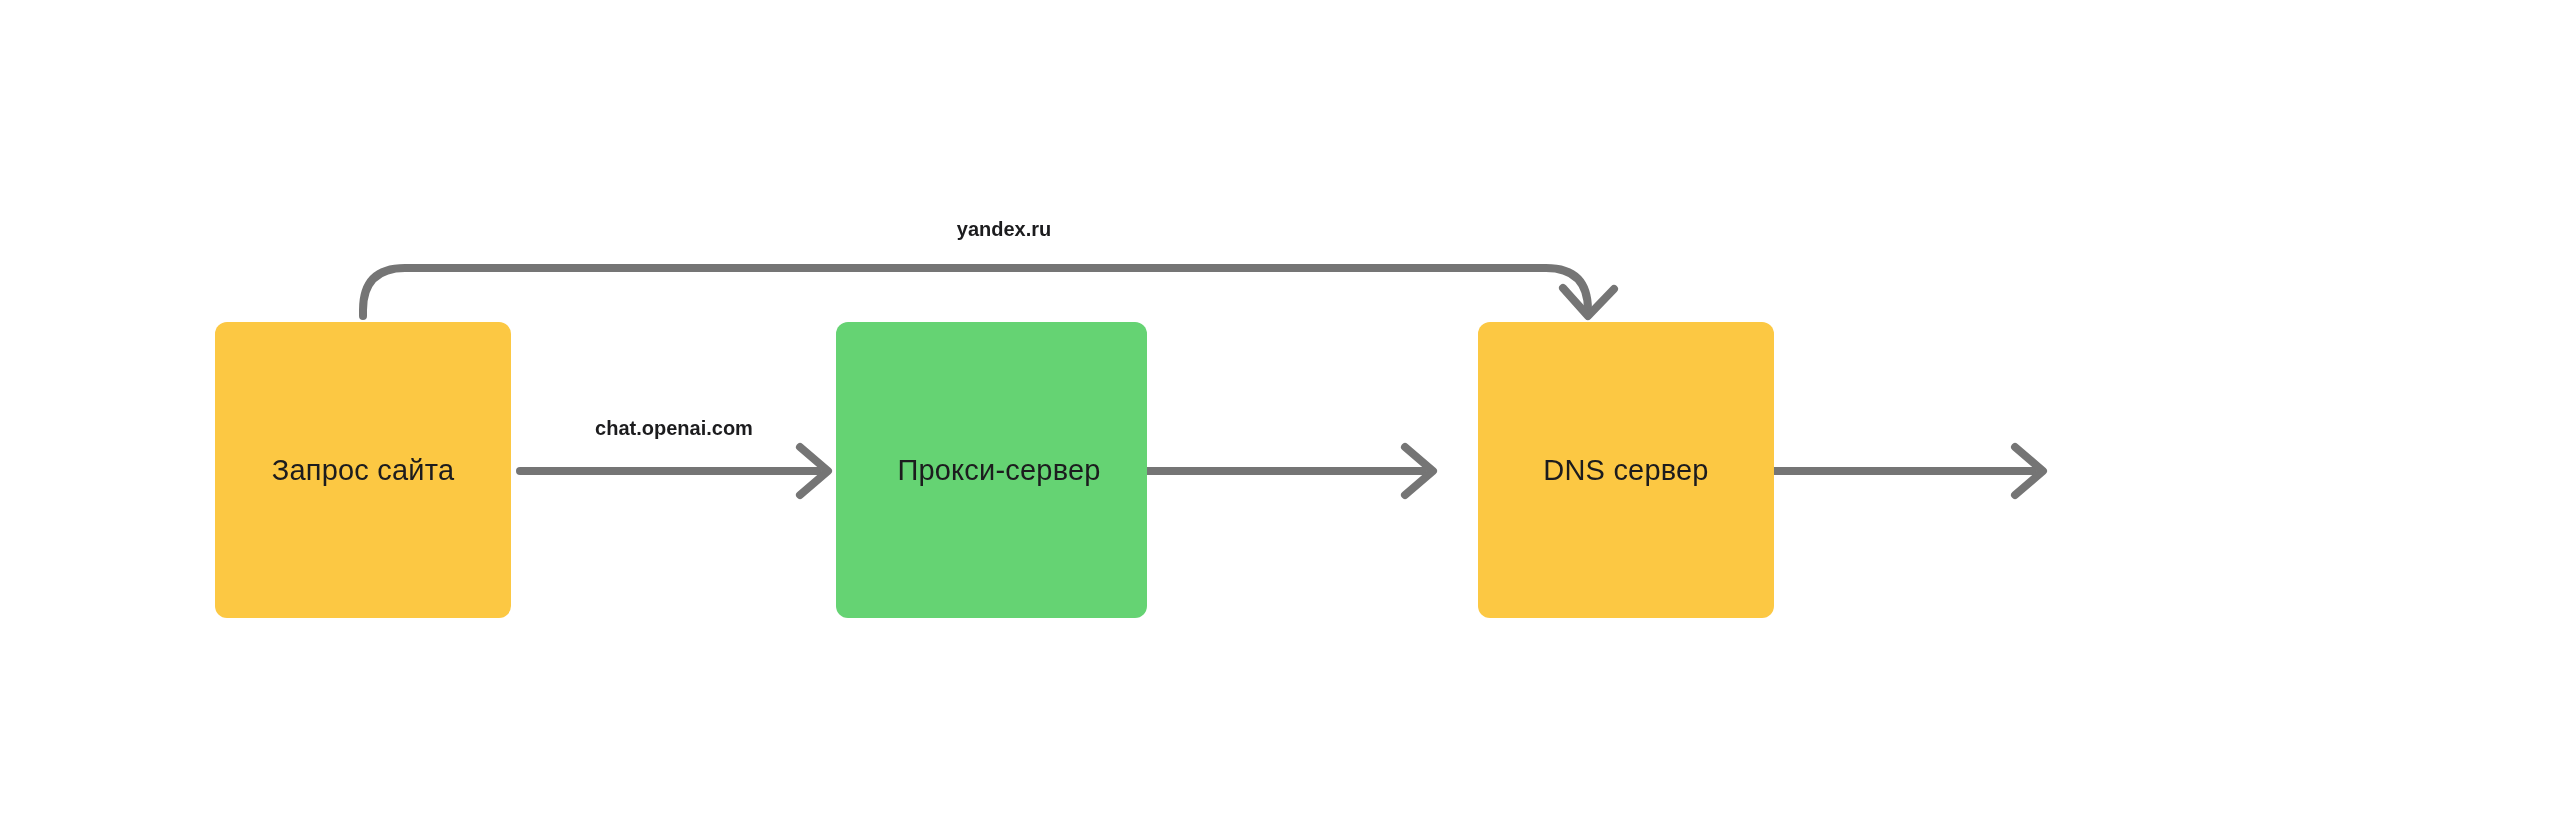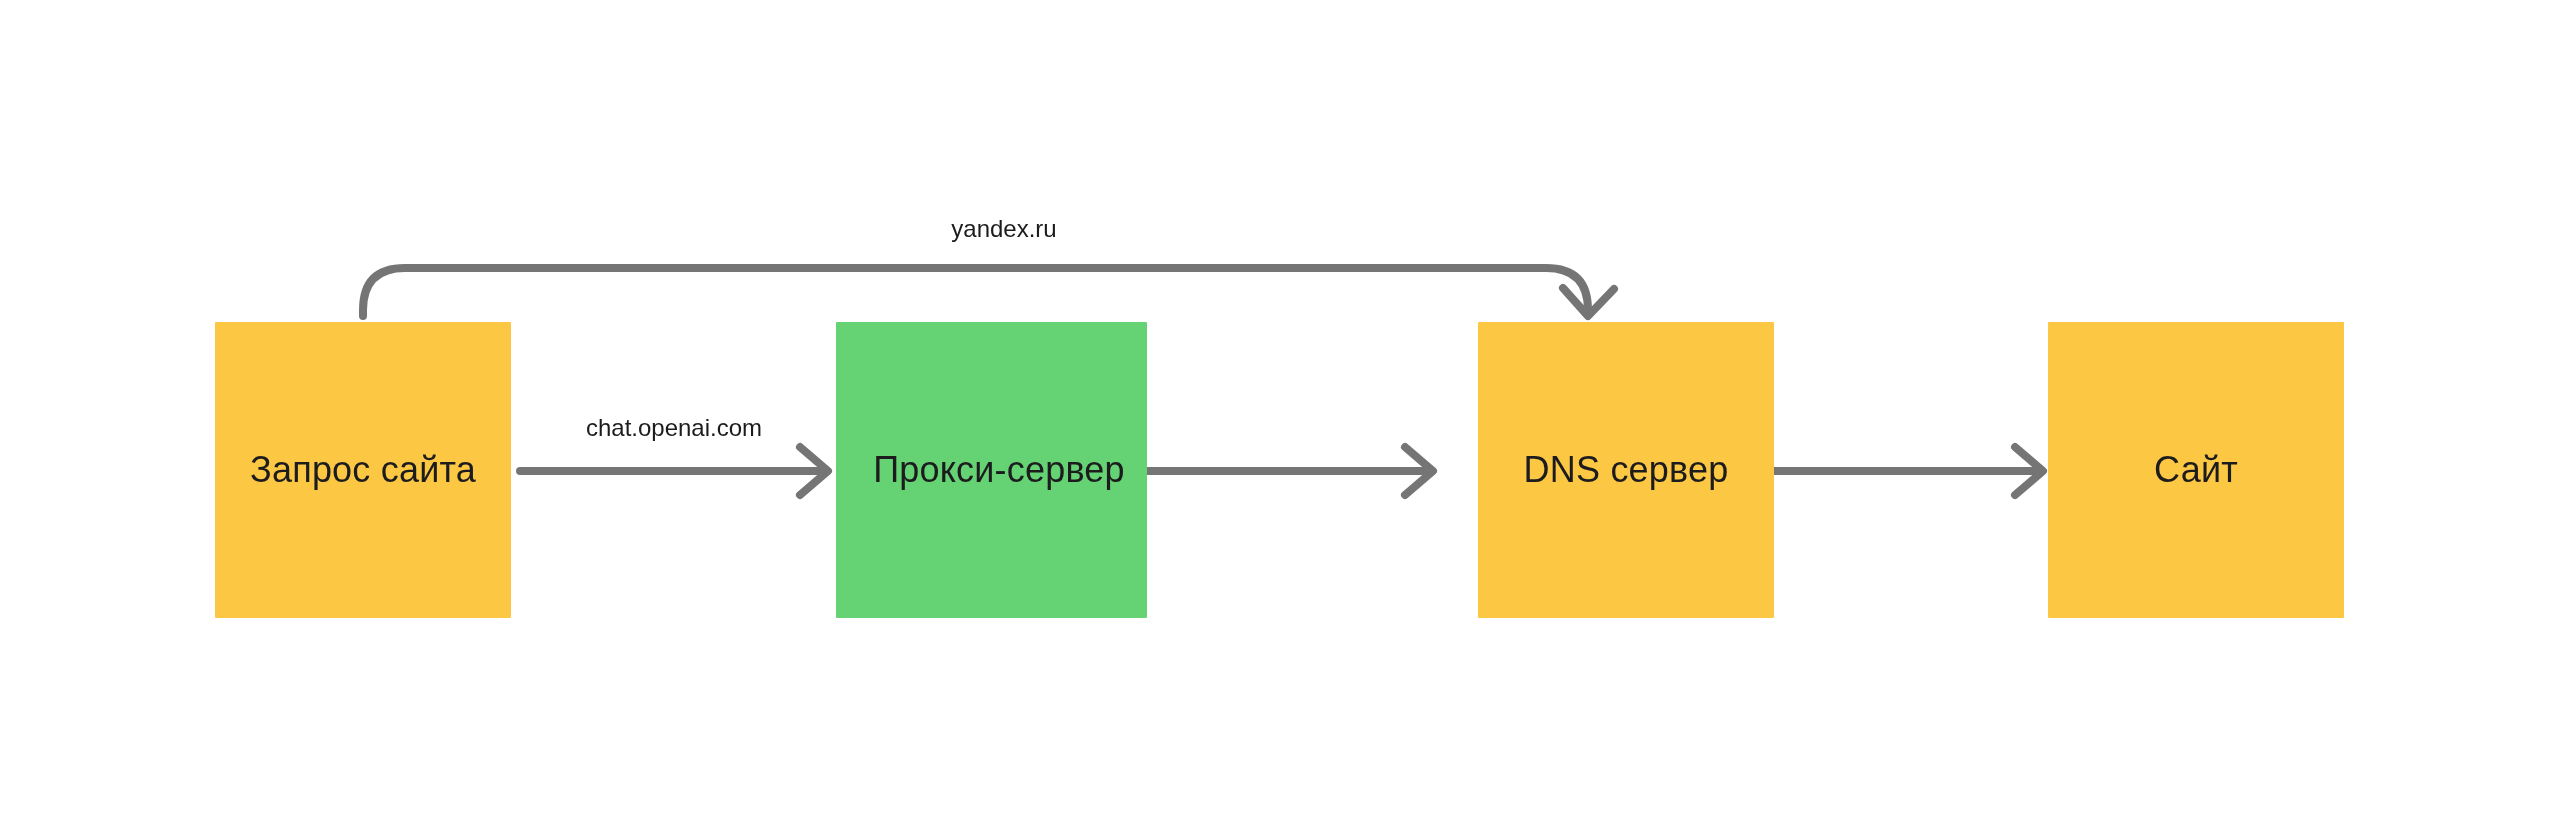--- a/index.html
+++ b/index.html
@@ -28,39 +28,40 @@
     stroke: var(--arrow, #757575);
     stroke-width: 8;
     stroke-linecap: round;
     stroke-linejoin: round;
   }
   .node {
     position: absolute;
     top: 322px;
     width: 296px;
     height: 296px;
-    border-radius: 1px;
+    border-radius: 12px;
     display: flex;
     align-items: center;
     justify-content: center;
     text-align: center;
-    font-size: 36px;
+    font-size: 29px;
     letter-spacing: 0.2px;
     color: var(--text, #1c1c1e);
   }
   .node-request { left: 215px; }
   .node-proxy   { left: 836px; }
   .node-dns     { left: 1442px; margin-left: 36px; }
   .node-site    { left: 2048px; }
   .edge-label {
     position: absolute;
     transform: translate(-50%, -50%);
     white-space: nowrap;
-    font-size: 24px;
+    font-size: 20px;
     color: var(--text, #1c1c1e);
+    font-weight: bold;
   }
   .edge-label-chat   { left: 674px;  top: 428px; }
   .edge-label-yandex { left: 1004px; top: 229px; }
 </style>
 </head>
 <body>
 
 <div class="canvas">
 
   <svg class="arrows-layer" viewBox="0 0 2560 835" aria-hidden="true">
@@ -83,20 +84,17 @@
   </div>
 
   <div class="node node-proxy" style="background-color: rgb(101, 211, 115); padding-left: 15px;">
     <span>Прокси-сервер</span>
   </div>
 
   <div class="node node-dns" style="background-color: rgb(252, 200, 67);">
     <span>DNS сервер</span>
   </div>
 
-  <div class="node node-site" style="background-color: rgb(252, 200, 67);">
-    <span>Сайт</span>
-  </div>
 
   <div class="edge-label edge-label-chat">chat.openai.com</div>
   <div class="edge-label edge-label-yandex">yandex.ru</div>
 
 </div>
 
 </body></html>

